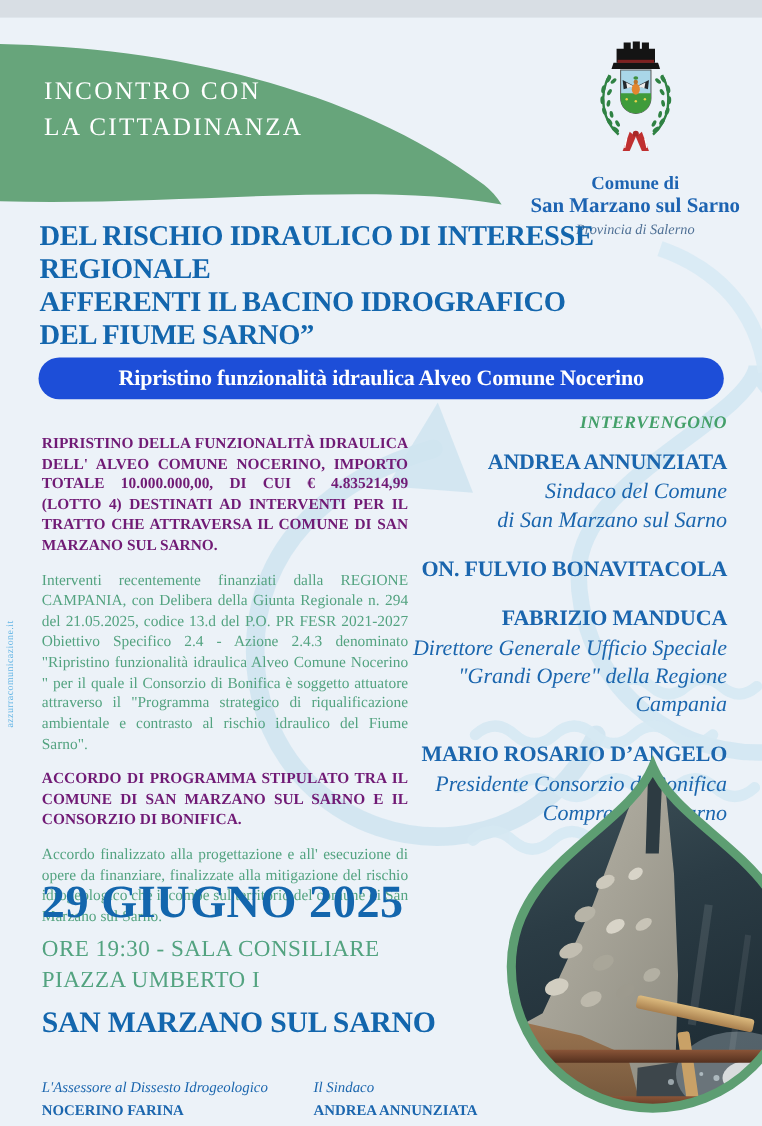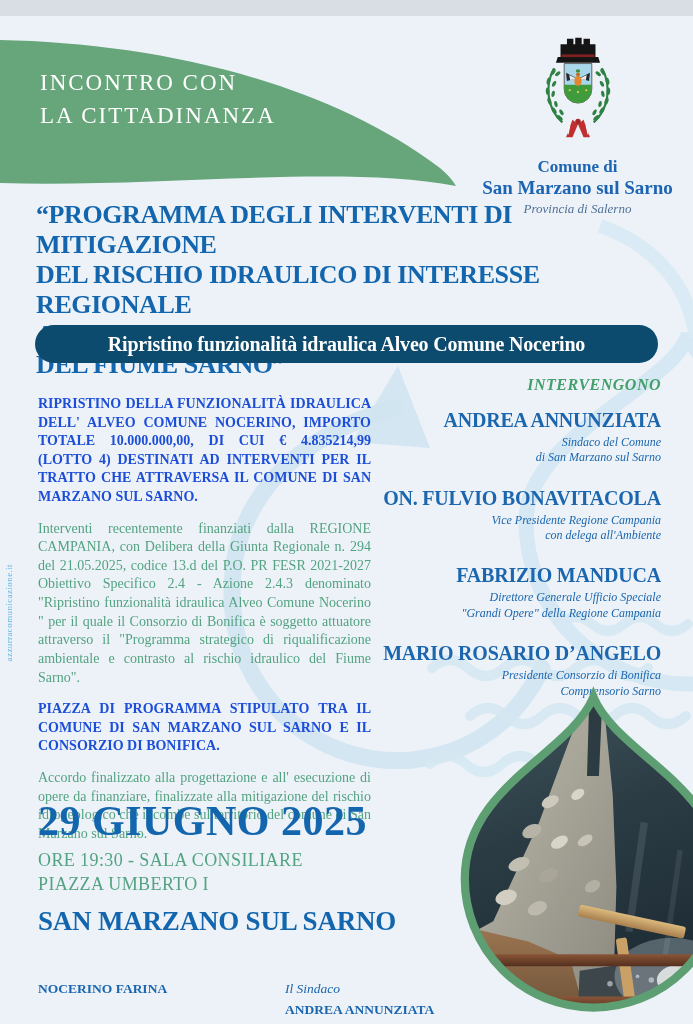--- a/index.html
+++ b/index.html
@@ -28,42 +28,42 @@
   .crest-l3 { font-size:13px; font-style:italic; color:#4f7095; margin-top:2px; }
 
   
   .title {
     position:absolute; left:36px; top:184px; width:648px; margin:0;
     color:#1366ad; font-size:26px; font-weight:bold; line-height:30px; letter-spacing:-0.4px;
   }
   .title span { display:block; }
   .pill {
     position:absolute; left:35px; top:309px; width:623px; height:38px;
-    background:#0c4a6e; border-radius:19px; color:#ffffff; font-weight:bold;
+    background:#1d4ed8; border-radius:19px; color:#ffffff; font-weight:bold;
     font-size:20px; text-align:center; line-height:38px; letter-spacing:-0.2px;
   }
 
   
   .left-col { position:absolute; left:38px; top:379px; width:333px; text-align:justify; }
   .left-col p { margin:0 0 13px 0; font-size:14px; line-height:1.33; }
-  .p-blue { color:#1d4ed8; font-weight:bold; }
+  .p-blue { color:#701a75; font-weight:bold; }
   .p-green { color:#53a380; }
 
   .right-col { position:absolute; right:32px; top:360px; width:305px; text-align:right; color:#1b66ae; }
   .speakers-heading { color:#44a06a; font-style:italic; font-weight:bold; font-size:16px; letter-spacing:0.5px; margin:0 0 15px 0; }
   .speaker { margin-bottom:21px; }
   .speaker-name { font-size:20px; font-weight:bold; letter-spacing:-0.2px; }
-  .speaker-role { font-size:12px; font-style:italic; line-height:1.28; margin-top:3px; }
+  .speaker-role { font-size:20px; font-style:italic; line-height:1.28; margin-top:3px; }
   .speaker-role span { display:block; }
 
   
   .event { position:absolute; left:38px; top:781px; }
   .event-day { color:#1366ad; font-size:24px; letter-spacing:1.5px; }
   .event-date { color:#1366ad; font-size:42px; font-weight:bold; letter-spacing:0.5px; line-height:1.08; margin:2px 0 5px 0; }
-  .event-green { color:#53a380; font-size:18px; line-height:1.32; letter-spacing:0.4px; }
+  .event-green { color:#53a380; font-size:21px; line-height:1.32; letter-spacing:0.4px; }
   .event-city { color:#1366ad; font-size:27px; font-weight:bold; margin-top:9px; letter-spacing:-0.2px; }
 
   
   .sig { position:absolute; top:963px; color:#1b66ae; font-size:13.5px; line-height:1.55; }
   .sig-left { left:38px; }
   .sig-right { left:285px; }
   .sig-role { font-style:italic; }
   .sig-name { font-weight:bold; }
 
   
@@ -164,54 +164,49 @@
       </g>
     </svg>
   </div>
   <div class="crest-text">
     <div class="crest-l1">Comune di</div>
     <div class="crest-l2">San Marzano sul Sarno</div>
     <div class="crest-l3">Provincia di Salerno</div>
   </div>
 
   <h1 class="title">
-    <span>“PROGRAMMA DEGLI INTERVENTI DI MITIGAZIONE</span>
     <span>DEL RISCHIO IDRAULICO DI INTERESSE REGIONALE</span>
     <span>AFFERENTI IL BACINO IDROGRAFICO</span>
     <span>DEL FIUME SARNO”</span>
   </h1>
 
   <div class="pill">
     <span>Ripristino funzionalità idraulica Alveo Comune Nocerino</span>
   </div>
 
   <div class="left-col">
     <p class="p-blue">RIPRISTINO DELLA FUNZIONALITÀ IDRAULICA DELL' ALVEO COMUNE NOCERINO, IMPORTO TOTALE 10.000.000,00, DI CUI € 4.835214,99 (LOTTO 4) DESTINATI AD INTERVENTI PER IL TRATTO CHE ATTRAVERSA IL COMUNE DI SAN MARZANO SUL SARNO.</p>
     <p class="p-green">Interventi recentemente finanziati dalla REGIONE CAMPANIA, con Delibera della Giunta Regionale n. 294 del 21.05.2025, codice 13.d del P.O. PR FESR 2021-2027 Obiettivo Specifico 2.4 - Azione 2.4.3 denominato "Ripristino funzionalità idraulica Alveo Comune Nocerino " per il quale il Consorzio di Bonifica è soggetto attuatore attraverso il "Programma strategico di riqualificazione ambientale e contrasto al rischio idraulico del Fiume Sarno".</p>
-    <p class="p-blue">PIAZZA DI PROGRAMMA STIPULATO TRA IL COMUNE DI SAN MARZANO SUL SARNO E IL CONSORZIO DI BONIFICA.</p>
+    <p class="p-blue">ACCORDO DI PROGRAMMA STIPULATO TRA IL COMUNE DI SAN MARZANO SUL SARNO E IL CONSORZIO DI BONIFICA.</p>
     <p class="p-green">Accordo finalizzato alla progettazione e all' esecuzione di opere da finanziare, finalizzate alla mitigazione del rischio idrogeologico che incombe sul territorio del comune di San Marzano sul Sarno.</p>
   </div>
 
   <div class="right-col">
     <p class="speakers-heading">INTERVENGONO</p>
 
     <div class="speaker">
       <div class="speaker-name">ANDREA ANNUNZIATA</div>
       <div class="speaker-role">
         <span>Sindaco del Comune</span>
         <span>di San Marzano sul Sarno</span>
       </div>
     </div>
 
     <div class="speaker">
       <div class="speaker-name">ON. FULVIO BONAVITACOLA</div>
-      <div class="speaker-role">
-        <span>Vice Presidente Regione Campania</span>
-        <span>con delega all'Ambiente</span>
-      </div>
     </div>
 
     <div class="speaker">
       <div class="speaker-name">FABRIZIO MANDUCA</div>
       <div class="speaker-role">
         <span>Direttore Generale Ufficio Speciale</span>
         <span>"Grandi Opere" della Regione Campania</span>
       </div>
     </div>
 
@@ -225,20 +220,21 @@
   </div>
 
   <div class="event">
     <div class="event-date">29 GIUGNO 2025</div>
     <div class="event-green">ORE 19:30 - SALA CONSILIARE</div>
     <div class="event-green">PIAZZA UMBERTO I</div>
     <div class="event-city">SAN MARZANO SUL SARNO</div>
   </div>
 
   <div class="sig sig-left">
+    <div class="sig-role">L'Assessore al Dissesto Idrogeologico</div>
     <div class="sig-name">NOCERINO FARINA</div>
   </div>
   <div class="sig sig-right">
     <div class="sig-role">Il Sindaco</div>
     <div class="sig-name">ANDREA ANNUNZIATA</div>
   </div>
 
   <svg class="drop-svg" width="294" height="331" viewBox="0 0 320 360">
     <defs>
       <clipPath id="dropClip">

